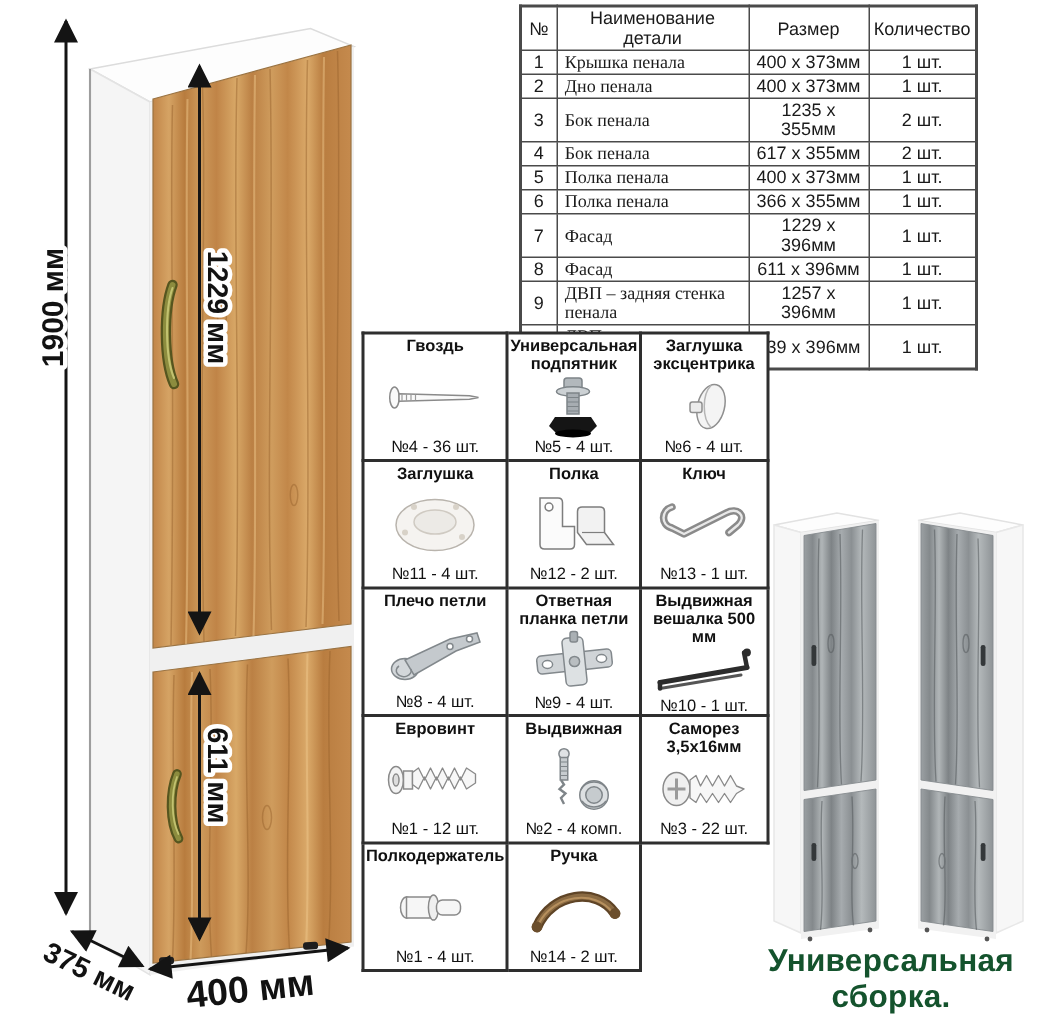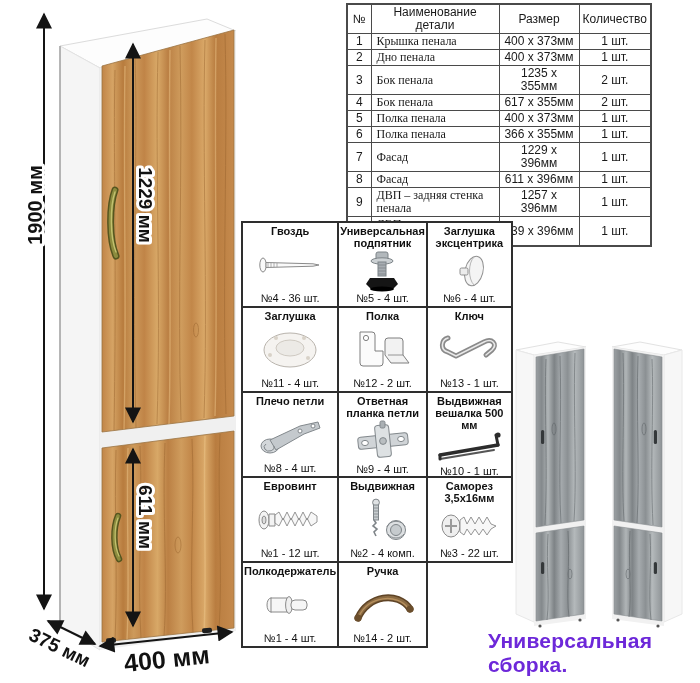--- a/index.html
+++ b/index.html
@@ -26,22 +26,22 @@
     vertical-align: top; padding: 2px 1px;
   }
   table.hw td.empty { border: none; background: transparent; }
   .hw-cell { display: flex; flex-direction: column; align-items: center; justify-content: space-between; height: 79px; }
   .hw-title { font-size: 11px; font-weight: bold; text-align: center; line-height: 12px; color: #111; }
   .hw-count { font-size: 11px; font-weight: normal; text-align: center; color: #111; }
   .hw-icon { flex: 1; display: flex; align-items: center; justify-content: center; }
 
   
   .caption {
-    position: absolute; left: 488px; top: 629px; width: 212px; text-align: left;
-    font-size: 21px; font-weight: bold; color: #6d28d9; letter-spacing: .2px;
+    position: absolute; left: 488px; top: 629px; width: 212px; text-align: center;
+    font-size: 21px; font-weight: bold; color: #14532d; letter-spacing: .2px;
   }
   .cab-svg { position: absolute; left: 0; top: 0; }
   .mini-svg { position: absolute; left: 496px; top: 334px; }
   .dim-text { font-family: "Liberation Sans", sans-serif; font-weight: bold; fill: #121212;
               stroke: #fff; stroke-width: 6px; paint-order: stroke; stroke-linejoin: round; }
 </style>
 </head>
 <body>
 
 <div class="stage">

